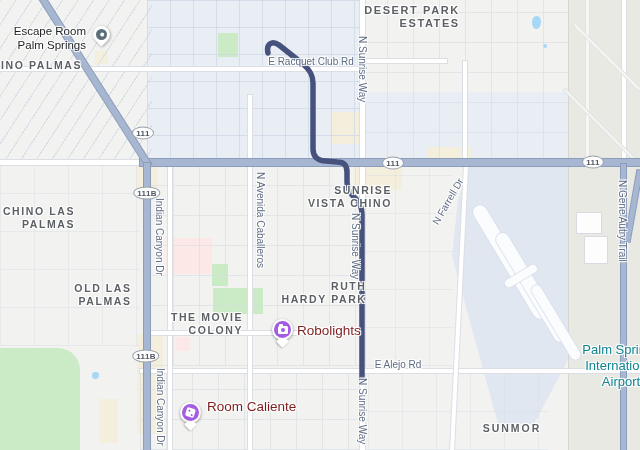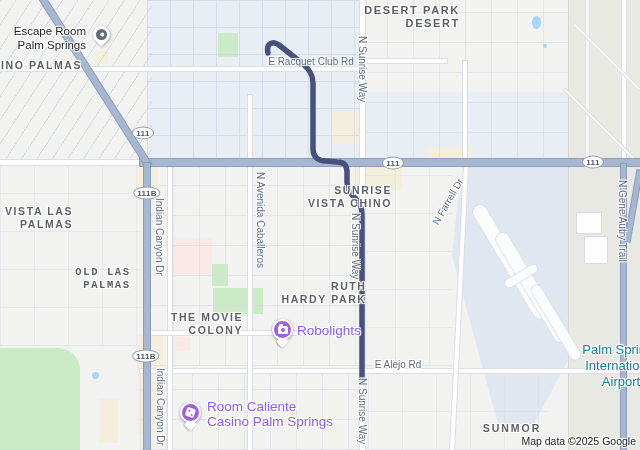--- a/index.html
+++ b/index.html
@@ -50,21 +50,21 @@
        box-shadow:0 1px 3px rgba(0,0,0,.4);}
   .pmk .in{position:absolute;left:2px;top:2px;width:17px;height:17px;border-radius:50%;background:#a35de2;}
   .pmk .tail{position:absolute;left:6px;top:18px;width:9px;height:9px;background:#fff;
        transform:rotate(45deg);border-radius:1px;z-index:-1;box-shadow:0 1px 2px rgba(0,0,0,.3);}
   .cam{position:absolute;left:5.5px;top:7px;width:10px;height:7.5px;background:#fff;border-radius:1.5px;}
   .cam:before{content:"";position:absolute;top:-2px;left:1.5px;width:3.5px;height:2.5px;background:#fff;border-radius:1px;}
   .cam:after{content:"";position:absolute;left:3px;top:2px;width:4px;height:4px;background:#a35de2;border-radius:50%;}
   .dice{position:absolute;left:6px;top:6px;width:8.5px;height:8.5px;background:#fff;border-radius:2px;transform:rotate(18deg);}
   .dice:after{content:"";position:absolute;left:1.5px;top:1.5px;width:2px;height:2px;border-radius:50%;
        background:#a35de2;box-shadow:3.5px 3.5px 0 #a35de2;}
-  .poi-t{position:absolute;font-size:13.5px;line-height:15px;color:#8b5cf6;z-index:8;}
+  .poi-t{position:absolute;font-size:13.5px;line-height:15px;color:#7f1d1d;z-index:8;}
   .pin{position:absolute;width:17px;height:17px;background:#fff;border-radius:50% 50% 50% 0;
        transform:rotate(-45deg);box-shadow:0 1px 3px rgba(0,0,0,.35);z-index:8;}
   .pin .ring{position:absolute;left:3px;top:3px;width:11px;height:11px;border-radius:50%;background:#5b6f7a;}
   .pin .dot{position:absolute;left:6.5px;top:6.5px;width:4px;height:4px;border-radius:50%;background:#fff;}
   .esc-t{position:absolute;font-size:11.5px;line-height:14px;font-weight:500;color:#1f2023;
        text-align:right;z-index:8;}
   .air-t{position:absolute;font-size:13px;line-height:16px;font-weight:500;color:#0e8390;
        text-align:center;z-index:7;}
   
   .glogo{position:absolute;left:8px;bottom:4px;font-size:17px;font-weight:700;letter-spacing:.3px;z-index:9;
@@ -168,27 +168,27 @@
   <div class="rd rd-v halo" style="left:154px;top:198px;height:96px;">Indian Canyon Dr</div>
   <div class="rd rd-v halo" style="left:155px;top:368px;height:86px;">Indian Canyon Dr</div>
   <div class="rd rd-v halo" style="left:255px;top:172px;height:116px;">N Avenida Caballeros</div>
   <div class="rd halo" style="left:422px;top:196px;transform:rotate(-60deg);">N Farrell Dr</div>
   <div class="rd rd-v halo" style="left:617px;top:180px;height:92px;">N Gene Autry Trail</div>
   <div class="rd rd-c halo" style="left:398px;top:359px;">E Alejo Rd</div>
 
   <div class="nb halo" style="left:1px;top:59px;transform:none;text-align:left;">INO PALMAS</div>
   <div class="nb halo" style="left:412px;top:4px;font-size:11px;">
     <div>DESERT PARK</div>
-    <div>DESERT</div>
+    <div>ESTATES</div>
   </div>
   <div class="nb halo" style="left:39px;top:205px;">
-    <div>VISTA LAS</div>
+    <div>CHINO LAS</div>
     <div>PALMAS</div>
   </div>
-  <div class="nb halo" style="left:103px;top:266px;font-family:Liberation Mono, monospace;">
+  <div class="nb halo" style="left:103px;top:282px;">
     <div>OLD LAS</div>
     <div>PALMAS</div>
   </div>
   <div class="nb halo" style="left:350px;top:184px;">
     <div>SUNRISE</div>
     <div>VISTA CHINO</div>
   </div>
   <div class="nb halo" style="left:207px;top:311px;">
     <div>THE MOVIE</div>
     <div>COLONY</div>
@@ -221,18 +221,16 @@
   </div>
   <div class="poi-t halo" style="left:297px;top:323px;">Robolights</div>
 
   <div class="pmk" style="left:180px;top:402px;">
     <span class="tail"></span>
     <span class="in"></span>
     <span class="dice"></span>
   </div>
   <div class="poi-t halo" style="left:207px;top:399px;">
     <div>Room Caliente</div>
-    <div>Casino Palm Springs</div>
-  </div>
-
-  <div class="attr halo">Map data ©2025 Google</div>
+  </div>
+
 
 </div>
 
 </body></html>

